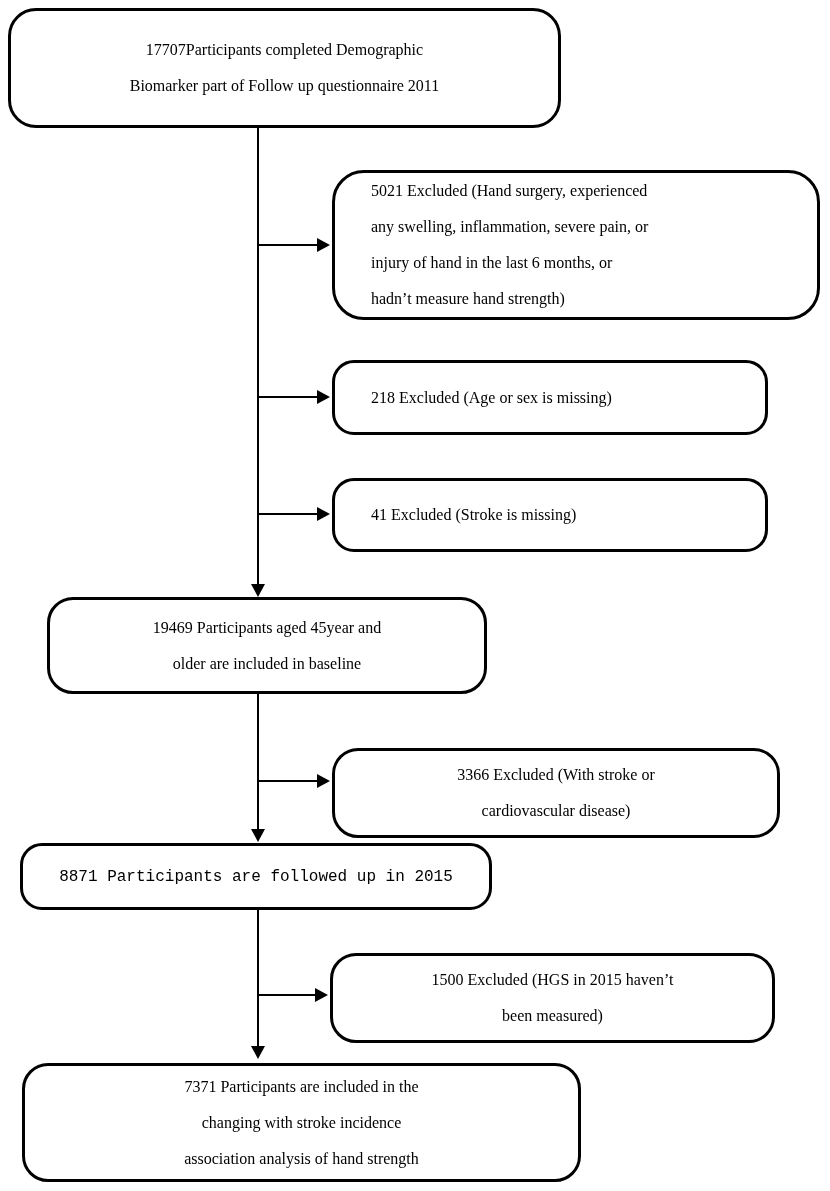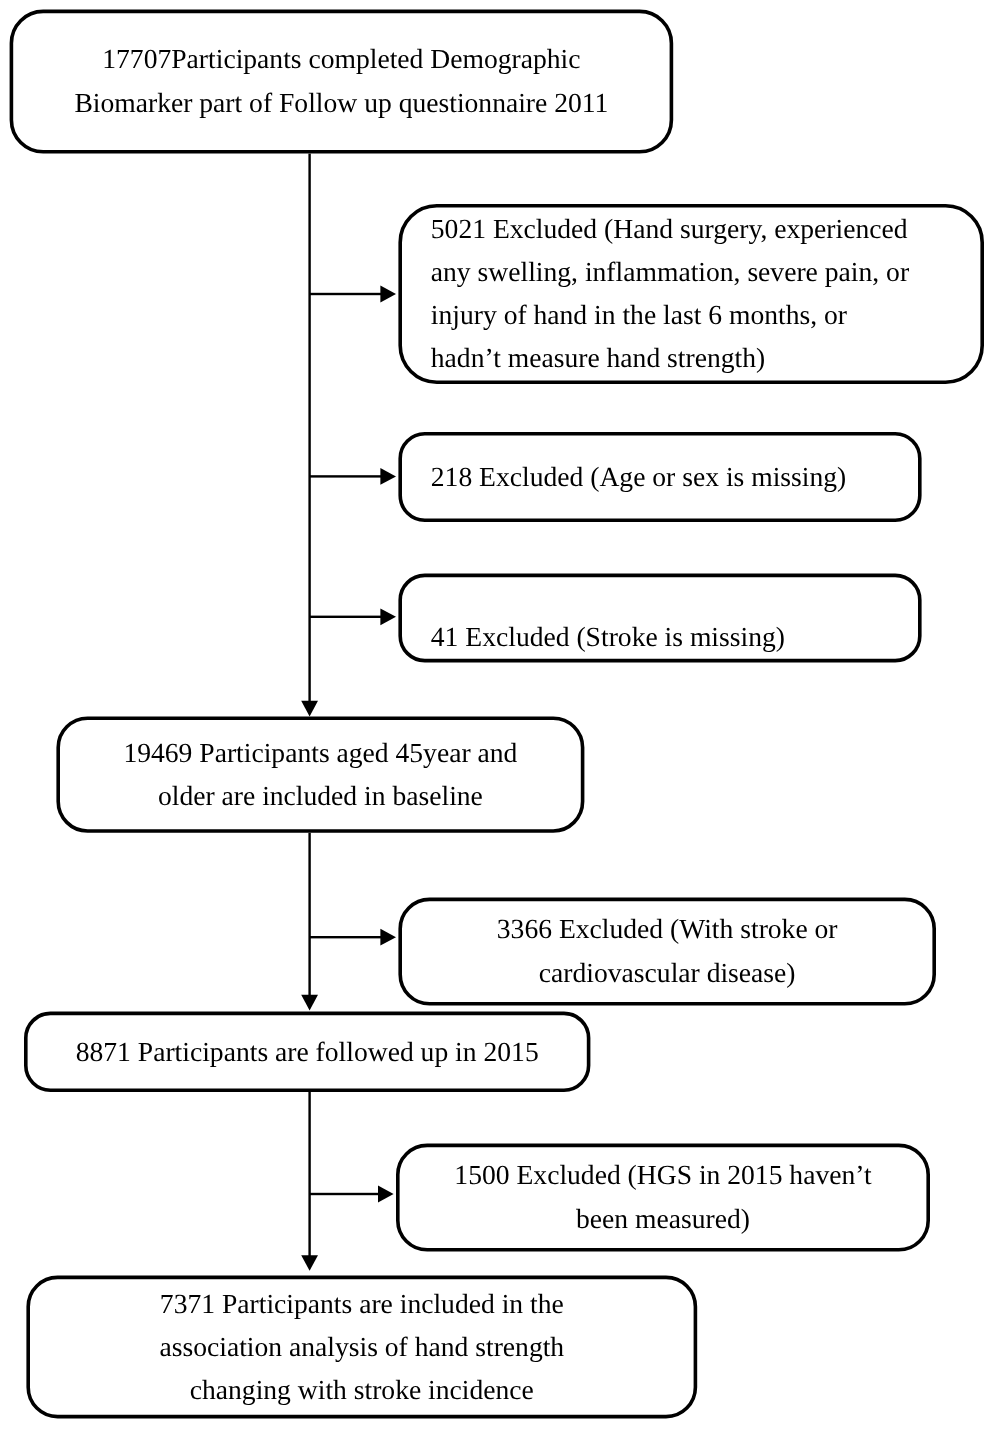--- a/index.html
+++ b/index.html
@@ -14,25 +14,25 @@
   }
   .box {
     position: absolute;
     box-sizing: border-box;
     border: 3px solid #000000;
     border-radius: 26px;
     background: #ffffff;
     display: flex;
     flex-direction: column;
     justify-content: center;
-    font-size: 23px;
+    font-size: 16px;
     line-height: 36px;
   }
   .box.center { align-items: center; text-align: center; }
-  .box.left   { align-items: flex-start; text-align: left; padding-left: 24px; padding-right: 6px; }
+  .box.left   { align-items: flex-start; text-align: left; padding-left: 36px; padding-right: 6px; }
   .tline { white-space: nowrap; }
   .vline { position: absolute; width: 2px; background: #000000; }
   .hline { position: absolute; height: 2px; background: #000000; }
   .arrow-right {
     position: absolute; width: 0; height: 0;
     border-top: 7px solid transparent;
     border-bottom: 7px solid transparent;
     border-left: 13px solid #000000;
   }
   .arrow-down {
@@ -68,54 +68,54 @@
   <div class="hline" style="left:258px; top:396px; width:60px;"></div>
   <div class="arrow-right" style="left:317px; top:390px;"></div>
 
   <div class="box left" style="left:332px; top:360px; width:436px; height:75px; border-radius:22px;">
     <div class="tline">218 Excluded (Age or sex is missing)</div>
   </div>
 
   <div class="hline" style="left:258px; top:513px; width:60px;"></div>
   <div class="arrow-right" style="left:317px; top:507px;"></div>
 
-  <div class="box left" style="left:332px; top:478px; width:436px; height:74px; border-radius:22px;justify-content:flex-end;">
+  <div class="box left" style="left:332px; top:478px; width:436px; height:74px; border-radius:22px;">
     <div class="tline">41 Excluded (Stroke is missing)</div>
   </div>
 
   <div class="box center" style="left:47px; top:597px; width:440px; height:97px;">
     <div class="tline">19469 Participants aged 45year and</div>
     <div class="tline">older are included in baseline</div>
   </div>
 
   <div class="vline" style="left:257px; top:694px; height:137px;"></div>
   <div class="arrow-down" style="left:251px; top:829px;"></div>
 
   <div class="hline" style="left:258px; top:780px; width:60px;"></div>
   <div class="arrow-right" style="left:317px; top:774px;"></div>
 
   <div class="box center" style="left:332px; top:736px; width:448px; height:90px;margin-top:12px;">
     <div class="tline">3366 Excluded (With stroke or</div>
     <div class="tline">cardiovascular disease)</div>
   </div>
 
-  <div class="box center" style="left:20px; top:843px; width:472px; height:67px; border-radius:22px;">
+  <div class="box center" style="left:20px; top:843px; width:472px; height:67px; border-radius:22px;font-family:Liberation Mono, monospace;">
     <div class="tline">8871 Participants are followed up in 2015</div>
   </div>
 
   <div class="vline" style="left:257px; top:910px; height:137px;"></div>
   <div class="arrow-down" style="left:251px; top:1046px;"></div>
 
   <div class="hline" style="left:258px; top:994px; width:58px;"></div>
   <div class="arrow-right" style="left:315px; top:988px;"></div>
 
   <div class="box center" style="left:330px; top:953px; width:445px; height:90px;text-align:right;">
     <div class="tline">1500 Excluded (HGS in 2015 haven’t</div>
     <div class="tline">been measured)</div>
   </div>
 
   <div class="box center" style="left:22px; top:1063px; width:559px; height:119px;">
     <div class="tline">7371 Participants are included in the</div>
+    <div class="tline">changing with stroke incidence</div>
     <div class="tline">association analysis of hand strength</div>
-    <div class="tline">changing with stroke incidence</div>
   </div>
 
 </div>
 
 </body></html>

